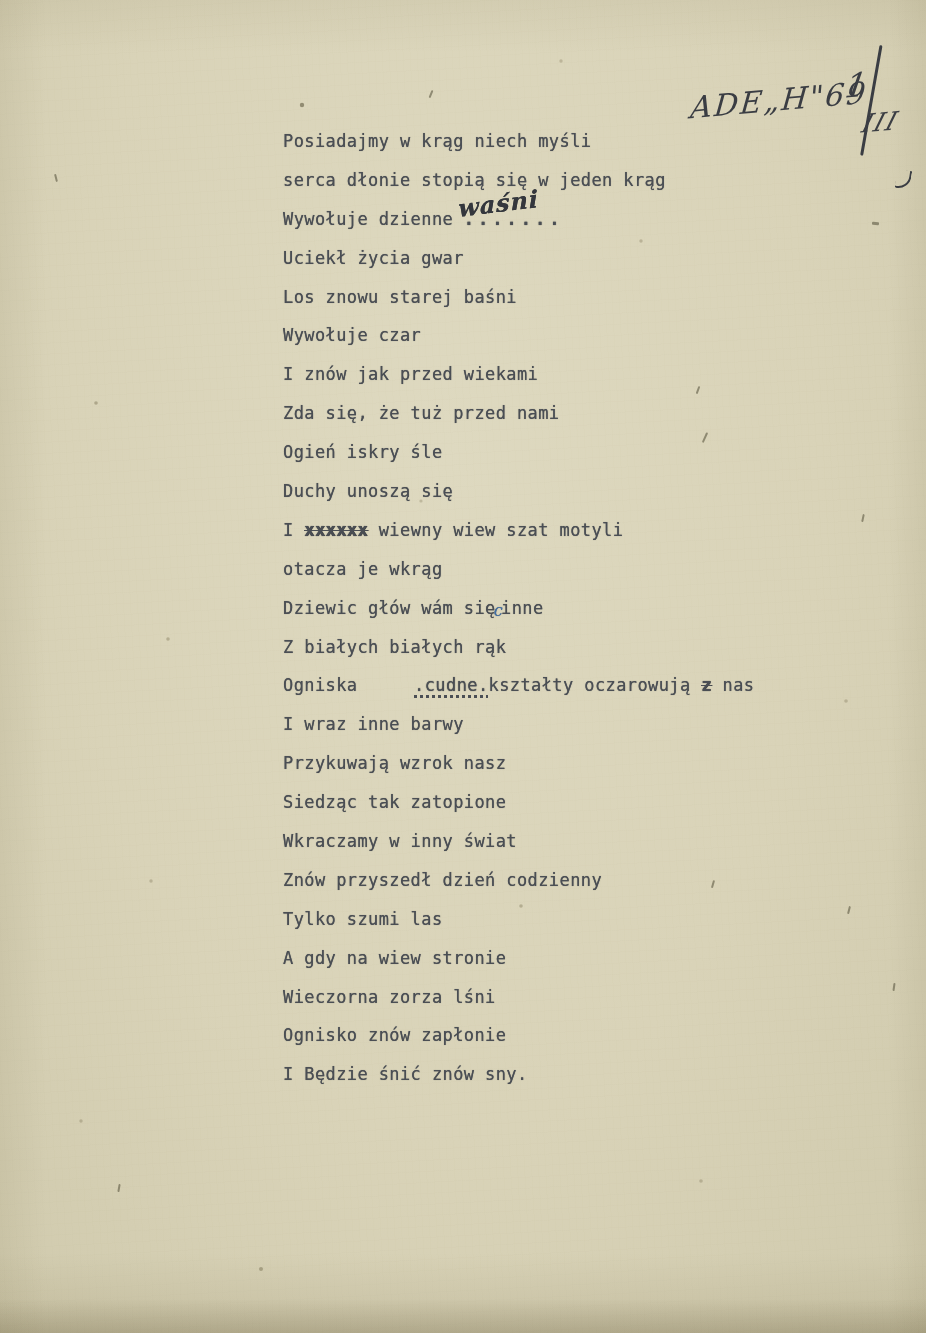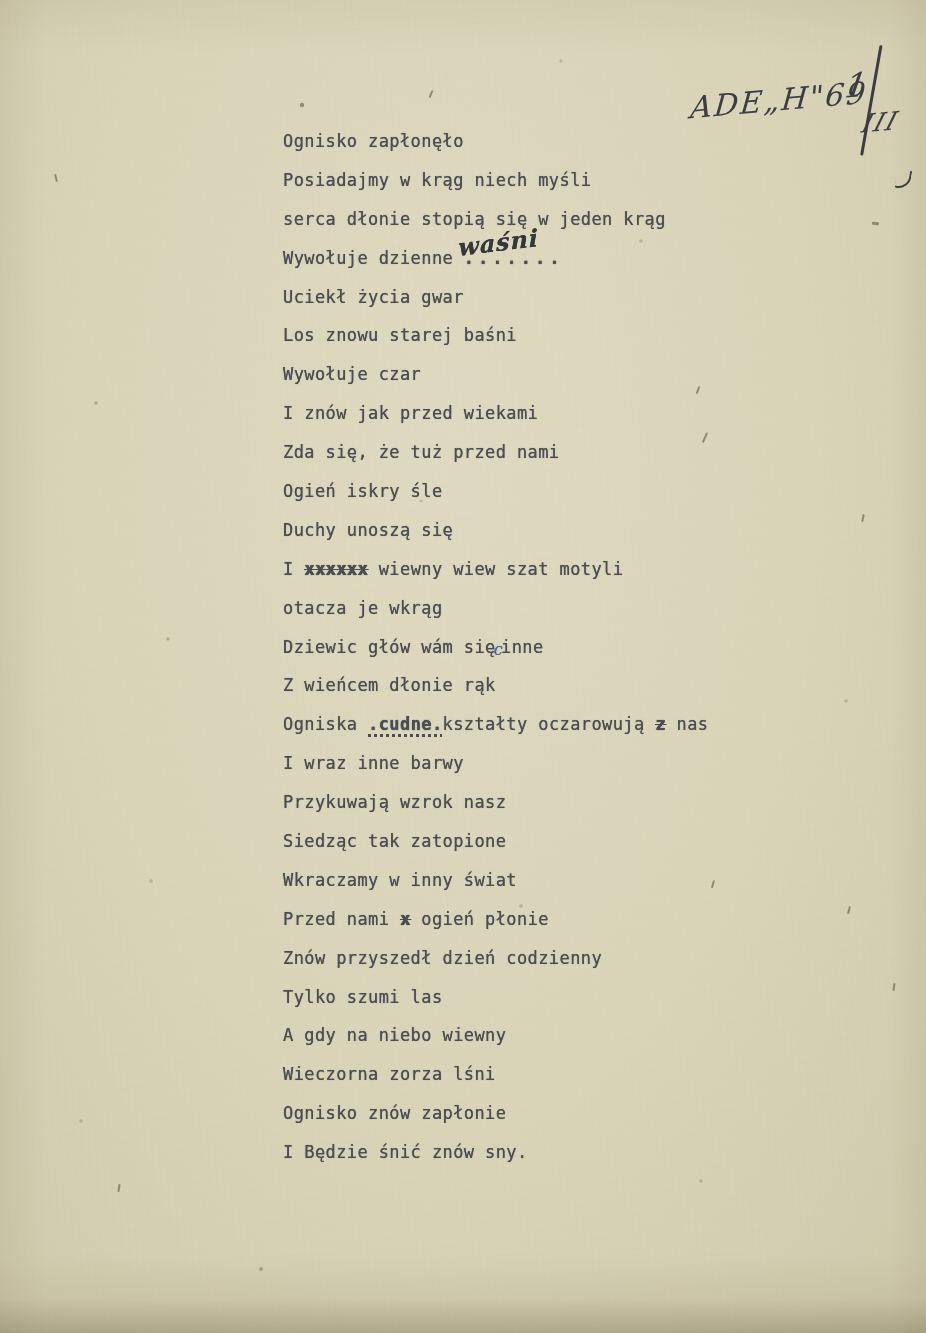--- a/index.html
+++ b/index.html
@@ -28,23 +28,23 @@
     color:#4a4e54;
     text-shadow:0 0 .7px rgba(62,66,72,.85);
     white-space:nowrap;
   }
   .line{height:38.9px;}
   .seg-struck{
     font-weight:bold;text-decoration:line-through;
     text-shadow:0 0 1px rgba(40,44,50,.95), .5px 0 0 rgba(40,44,50,.8);
   }
   .seg-bold{
-    font-weight:bold;
+    font-weight:normal;
     text-shadow:0 0 1px rgba(40,44,50,.95);
-    text-decoration:underline dotted 2.5px;text-underline-offset:4px;
+    text-decoration:underline dotted 2.5px;text-underline-offset:4px;margin-left:46px;
   }
   .seg-hand-wrap{position:relative;display:inline-block;}
   .seg-hand-wrap .dots{
     font-weight:bold;letter-spacing:4px;
     text-shadow:0 0 1px rgba(40,44,50,.9);
   }
   .seg-hand-wrap .hand{
     position:absolute;left:-6px;top:-15px;
     font-family:"DejaVu Serif", serif;font-style:italic;font-weight:bold;
     font-size:24px;letter-spacing:1px;color:#34373d;
@@ -123,44 +123,42 @@
 
   <div class="annotation">
     <span class="ann-main">ADE„H"69</span>
     <span class="ann-num">1</span>
     <span class="ann-slash"></span>
     <span class="ann-den">III</span>
     <span class="ann-flourish"></span>
   </div>
 
   <div class="poem" id="poem">
-      <div class="line"><span class="seg-typed">Ognisko zapłonęło</span></div>
       <div class="line"><span class="seg-typed">Posiadajmy w krąg niech myśli</span></div>
       <div class="line"><span class="seg-typed">serca dłonie stopią się w jeden krąg</span></div>
       <div class="line"><span class="seg-typed">Wywołuje dzienne </span><span class="seg-hand-wrap"><span class="dots">.......</span><span class="hand">waśni</span></span></div>
       <div class="line"><span class="seg-typed">Uciekł życia gwar</span></div>
       <div class="line"><span class="seg-typed">Los znowu starej baśni</span></div>
       <div class="line"><span class="seg-typed">Wywołuje czar</span></div>
       <div class="line"><span class="seg-typed">I znów jak przed wiekami</span></div>
       <div class="line"><span class="seg-typed">Zda się, że tuż przed nami</span></div>
       <div class="line"><span class="seg-typed">Ogień iskry śle</span></div>
       <div class="line"><span class="seg-typed">Duchy unoszą się</span></div>
       <div class="line"><span class="seg-typed">I </span><span class="seg-struck">xxxxxx</span><span class="seg-typed"> wiewny wiew szat motyli</span></div>
       <div class="line"><span class="seg-typed">otacza je wkrąg</span></div>
       <div class="line"><span class="seg-typed">Dziewic głów wám się</span><span class="seg-insert">c</span><span class="seg-typed">inne</span></div>
-      <div class="line"><span class="seg-typed">Z wieńcem dłonie rąk</span></div>
+      <div class="line"><span class="seg-typed">Z białych białych rąk</span></div>
       <div class="line"><span class="seg-typed">Ogniska </span><span class="seg-bold">.cudne.</span><span class="seg-typed">kształty oczarowują </span><span class="seg-struck">z</span><span class="seg-typed"> nas</span></div>
       <div class="line"><span class="seg-typed">I wraz inne barwy</span></div>
       <div class="line"><span class="seg-typed">Przykuwają wzrok nasz</span></div>
       <div class="line"><span class="seg-typed">Siedząc tak zatopione</span></div>
       <div class="line"><span class="seg-typed">Wkraczamy w inny świat</span></div>
-      <div class="line"><span class="seg-typed">Przed nami </span><span class="seg-struck">x</span><span class="seg-typed"> ogień płonie</span></div>
       <div class="line"><span class="seg-typed">Znów przyszedł dzień codzienny</span></div>
       <div class="line"><span class="seg-typed">Tylko szumi las</span></div>
-      <div class="line"><span class="seg-typed">A gdy na niebo wiewny</span></div>
+      <div class="line"><span class="seg-typed">A gdy na wiew stronie</span></div>
       <div class="line"><span class="seg-typed">Wieczorna zorza lśni</span></div>
       <div class="line"><span class="seg-typed">Ognisko znów zapłonie</span></div>
       <div class="line"><span class="seg-typed">I Będzie śnić znów sny.</span></div>
     </div>
 
   <div class="speckles"></div>
   <div class="tick t1"></div>
   <div class="tick t2"></div>
   <div class="tick t3"></div>
   <div class="tick t4"></div>

